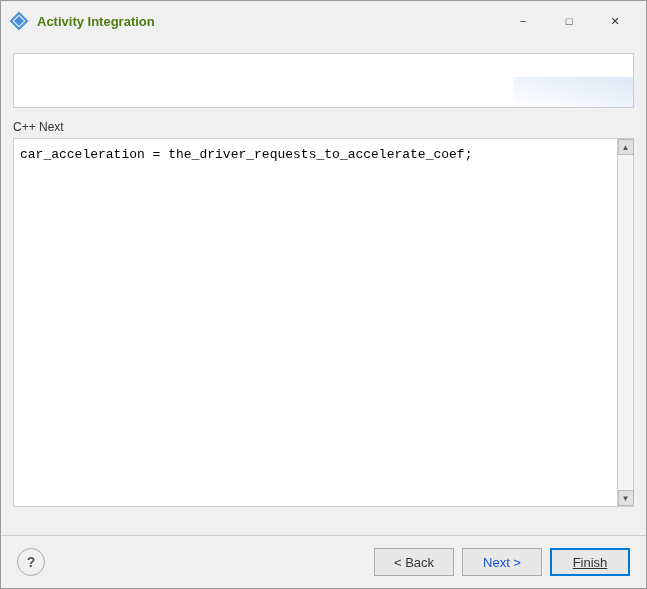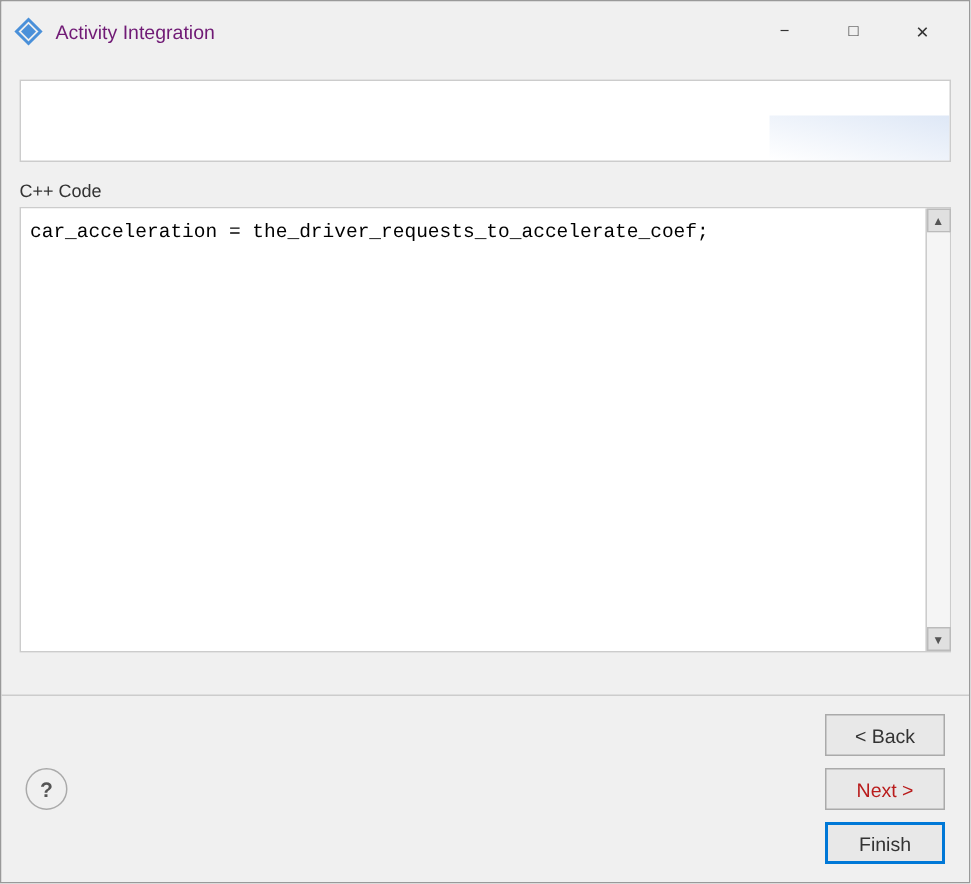--- a/index.html
+++ b/index.html
@@ -45,22 +45,22 @@
     }
 
     .title-bar-icon svg {
       width: 20px;
       height: 20px;
     }
 
     .title-bar-title {
       flex: 1;
       font-size: 13px;
-      color: #701a75;
-      font-weight: normal;
+      color: #4d7c0f;
+      font-weight: bold;
     }
 
     .title-bar-controls {
       display: flex;
       align-items: center;
       gap: 0;
     }
 
     .title-bar-btn {
       width: 46px;
@@ -189,48 +189,48 @@
       font-weight: bold;
     }
 
     .spacer {
       flex: 1;
     }
 
     .nav-buttons {
       display: flex;
       gap: 8px;
-      flex-direction: column;
     }
 
     .dialog-btn {
       height: 28px;
       min-width: 80px;
       padding: 0 16px;
       border: 1px solid #aaa;
       background: #e8e8e8;
       cursor: pointer;
       font-size: 13px;
       color: #333;
       display: flex;
       align-items: center;
       justify-content: center;
     }
 
     .dialog-btn:disabled {
-      color: #b91c1c;
+      color: #1d4ed8;
       cursor: default;
     }
 
     .dialog-btn.accent {
       border: 2px solid #0078d7;
       background: #e8e8e8;
     }
 
     .btn-underline {
+      text-decoration: underline;
     }
   </style>
 </head>
 <body>
 
 <div class="dialog-window">
 
   <div class="title-bar">
     <div class="title-bar-icon">
       <svg viewBox="0 0 20 20" xmlns="http://www.w3.org/2000/svg">
@@ -245,21 +245,21 @@
       <button class="title-bar-btn close">✕</button>
     </div>
   </div>
 
   <div class="dialog-content-area">
 
     <div class="top-preview-area">
       <div class="top-preview-gradient"></div>
     </div>
 
-    <div class="section-label">C++ Code</div>
+    <div class="section-label">C++ Next</div>
 
     <div class="code-textarea-container">
       <textarea class="code-textarea" spellcheck="false" style="">car_acceleration = the_driver_requests_to_accelerate_coef;</textarea>
       <div class="scrollbar-track-v">
         <div class="scrollbar-arrow">▲</div>
         <div class="scrollbar-thumb-area"></div>
         <div class="scrollbar-arrow">▼</div>
       </div>
     </div>
 

